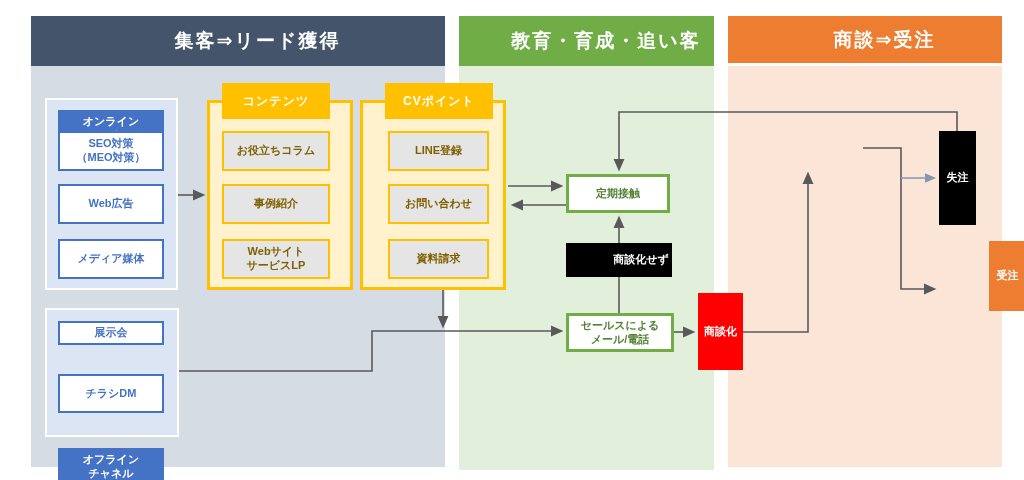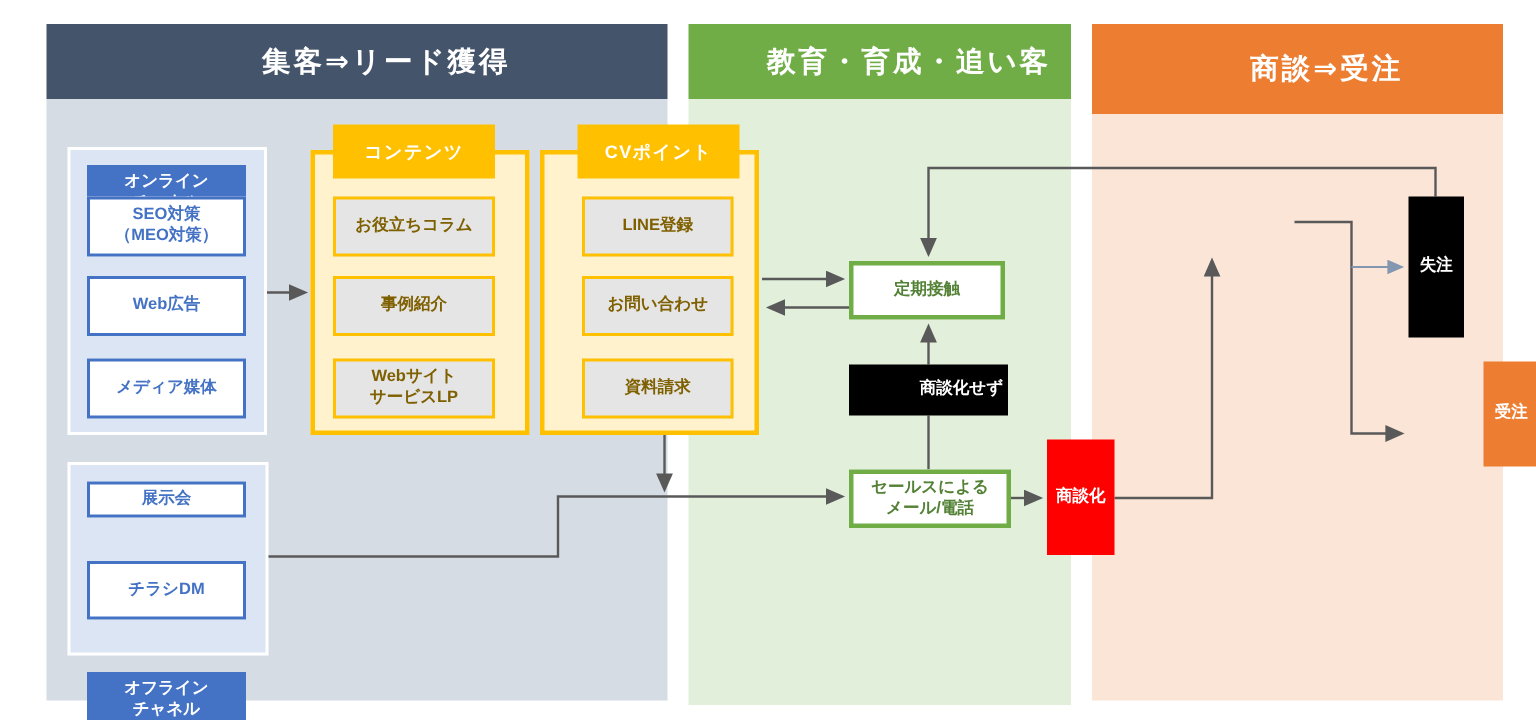--- a/index.html
+++ b/index.html
@@ -45,21 +45,21 @@
 <body>
 
 <div class="canvas">
 
   <div class="abs col-header" style="left:31px;top:16px;width:414px;height:50px;background:var(--lead-header);">集客⇒リード獲得</div>
   <div class="abs col-bg" style="left:31px;top:66px;width:414px;height:401px;background:var(--lead-bg);"></div>
 
   <div class="abs col-header" style="left:459px;top:16px;width:255px;height:50px;background:var(--nurture-header);">教育・育成・追い客</div>
   <div class="abs col-bg" style="left:459px;top:66px;width:255px;height:404px;background:var(--nurture-bg);"></div>
 
-  <div class="abs col-header" style="left:728px;top:16px;width:274px;height:60px;background:var(--deal-header);">商談⇒受注</div>
+  <div class="abs col-header" style="left:728px;top:16px;width:274px;height:47px;background:var(--deal-header);">商談⇒受注</div>
   <div class="abs col-bg" style="left:728px;top:66px;width:274px;height:401px;background:var(--deal-bg);"></div>
 
   <div class="abs container" style="left:45px;top:98px;width:133px;height:192px;"></div>
   <div class="abs node blue-solid" style="left:58px;top:85px;width:106px;height:37px;">オンライン
 チャネル</div>
   <div class="abs node blue-box" style="left:58px;top:131px;width:106px;height:40px;">SEO対策
 （MEO対策）</div>
   <div class="abs node blue-box" style="left:58px;top:184px;width:106px;height:40px;">Web広告</div>
   <div class="abs node blue-box" style="left:58px;top:239px;width:106px;height:40px;">メディア媒体</div>
 

